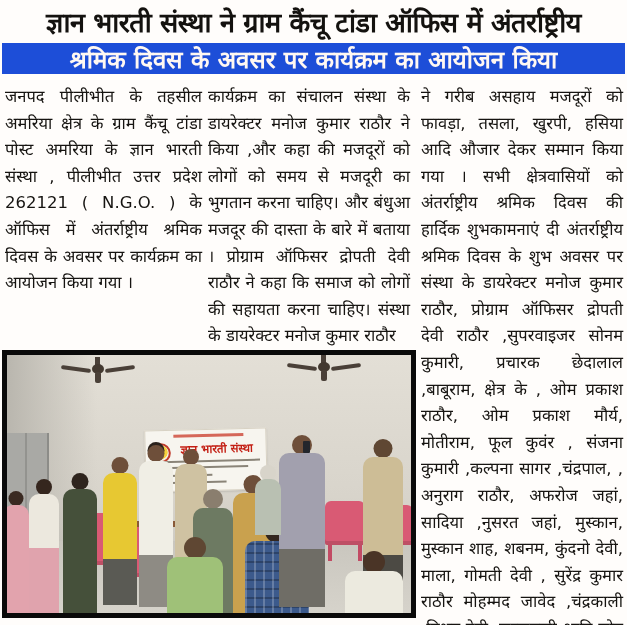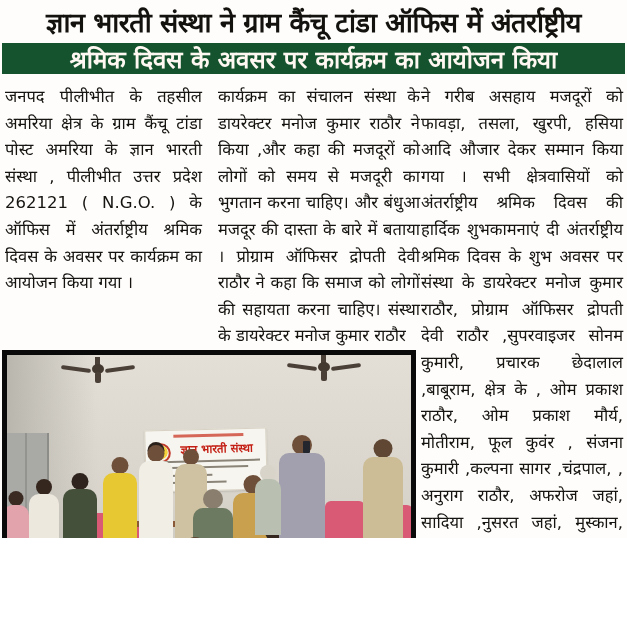--- a/index.html
+++ b/index.html
@@ -1,30 +1,30 @@
 <!DOCTYPE html>
 <html lang="hi"><head>
 <meta charset="utf-8">
 <style>
   html,body{margin:0;padding:0;background:#ffffff;}
-  #page{position:relative;width:627px;height:538px;background:#fffdfb;overflow:hidden;
+  #page{position:relative;width:627px;height:625px;background:#fffdfb;overflow:hidden;
         font-family:"DejaVu Sans", sans-serif;color:#161411;}
 
   
   .headline1{position:absolute;top:0;left:0;width:627px;height:42px;display:flex;
              align-items:center;justify-content:center;font-weight:bold;font-size:27px;
              letter-spacing:-0.5px;color:#14120f;white-space:nowrap;}
   .headline2{position:absolute;top:43px;left:2px;width:623px;height:31px;display:flex;
              align-items:center;justify-content:center;font-weight:bold;font-size:24px;
-             background:#14532d;color:#fff8f2;white-space:nowrap;}
+             background:#1d4ed8;color:#fff8f2;white-space:nowrap;}
 
   
   .col{position:absolute;top:84px;text-align:justify;font-size:16.5px;line-height:26.6px;}
   #col1{left:5px;width:197px;}
-  #col2{left:218px;width:202px;}
+  #col2{left:208px;width:202px;}
   #col3{left:421px;width:202px;height:536px;}
   .byline{font-weight:bold;font-size:18.5px;line-height:27.5px;text-align:left;}
   .coltext{margin:0;}
 
   
   #photo{position:absolute;left:2px;top:350px;width:414px;height:268px;background:#000;
          border:5px solid #0a0a0a;box-sizing:border-box;}
   .ph-inner{position:absolute;left:0;top:0;right:0;bottom:0;overflow:hidden;
             background:linear-gradient(180deg,#e3dfd6 0%,#d8d4cb 55%,#cfccc4 72%);}
   .ph-floor{position:absolute;left:0;bottom:0;width:100%;height:72px;

